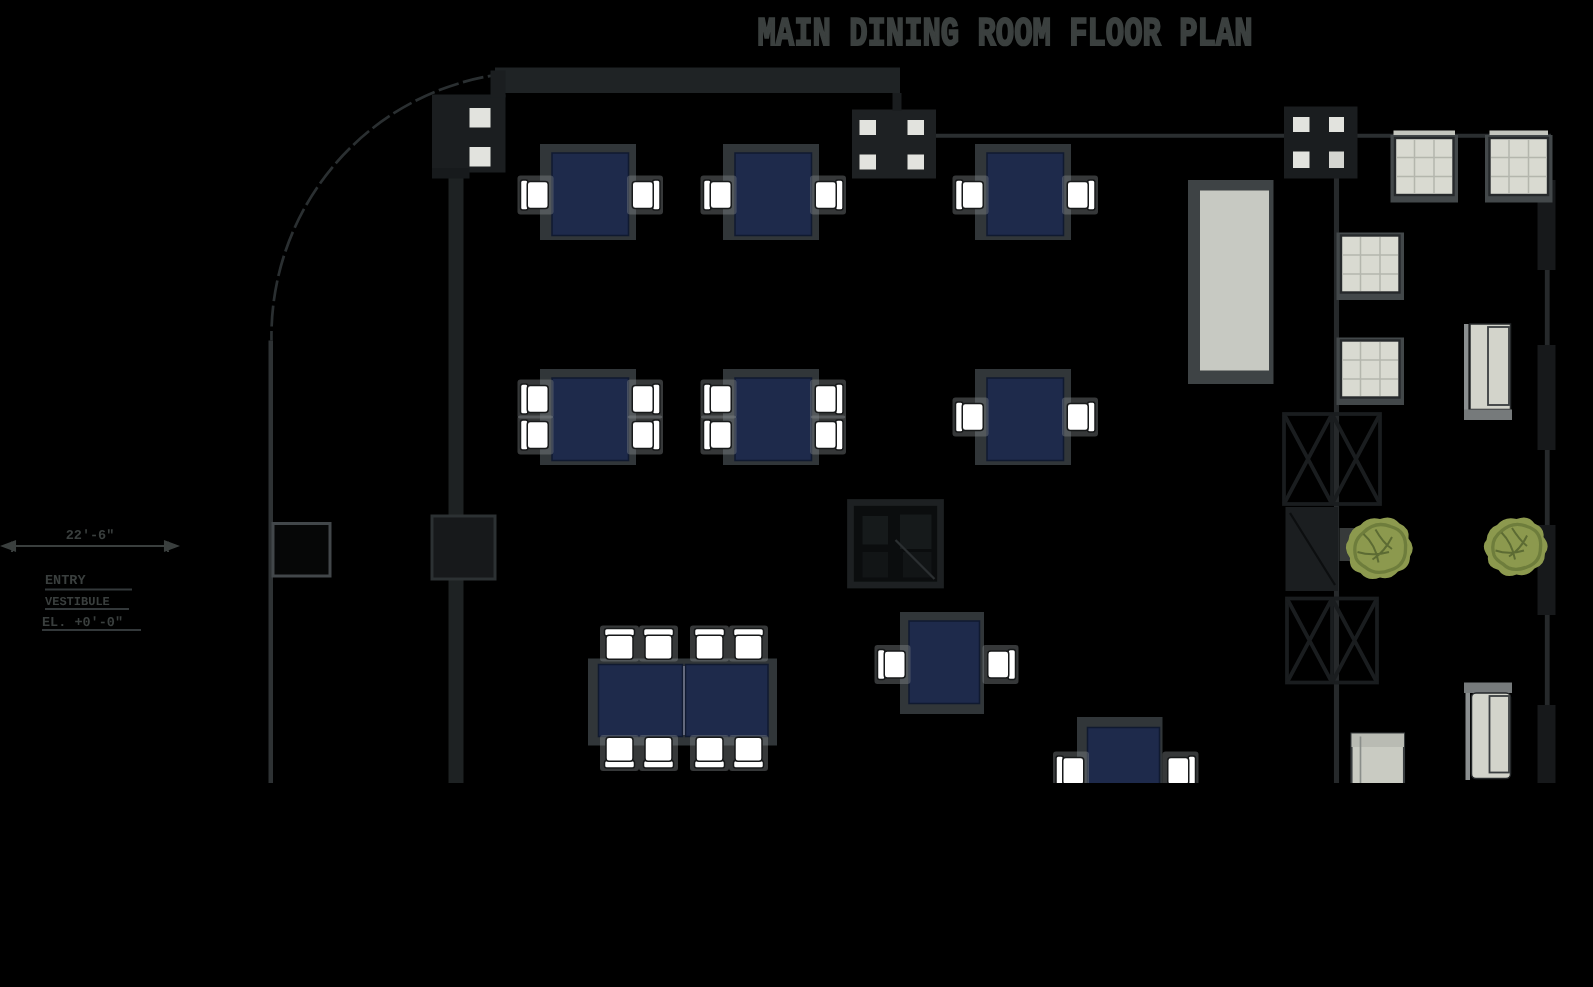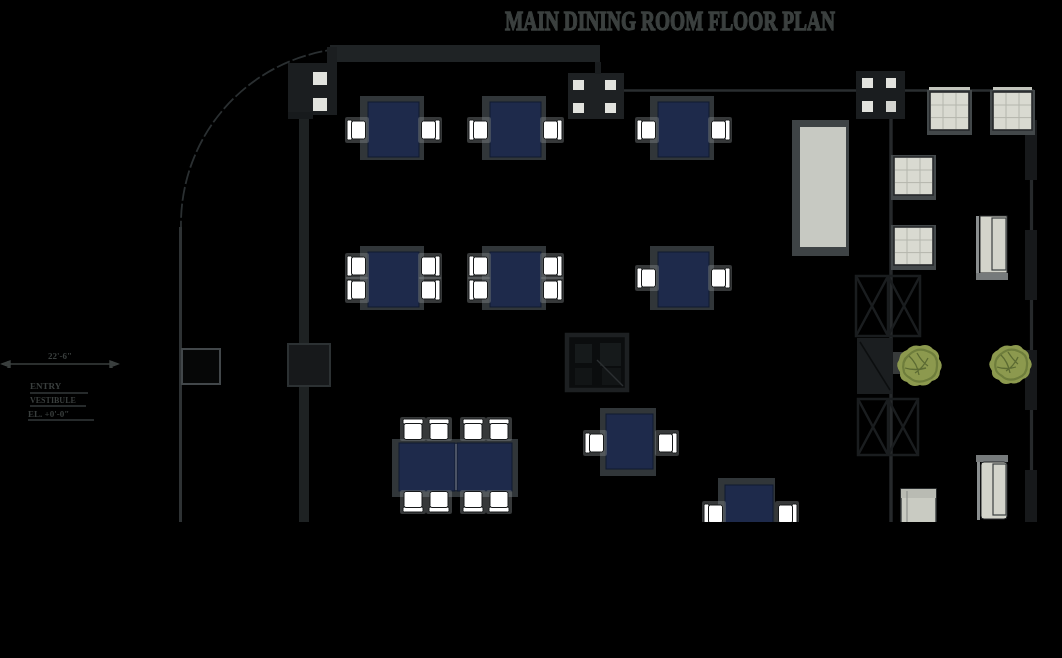--- a/index.html
+++ b/index.html
@@ -1,17 +1,17 @@
 <!DOCTYPE html>
 <html><head>
 <meta charset="utf-8">
 <style>
   html,body{margin:0;padding:0;background:#000;}
   #plan{position:relative;width:1062px;height:522px;background:#000;overflow:hidden;
-        font-family:Liberation Serif, serif;}
+        font-family:Liberation Mono, monospace;}
   svg{position:absolute;left:0;top:0;}
 </style>
 </head>
 <body>
 <div id="plan">
 <svg width="1062" height="658" viewBox="0 0 1062 658">
   <defs>
 
     <g id="chairL">
       <rect x="-2" y="-1" width="24" height="26" rx="2" fill="#878c8e" opacity="0.4"></rect>

